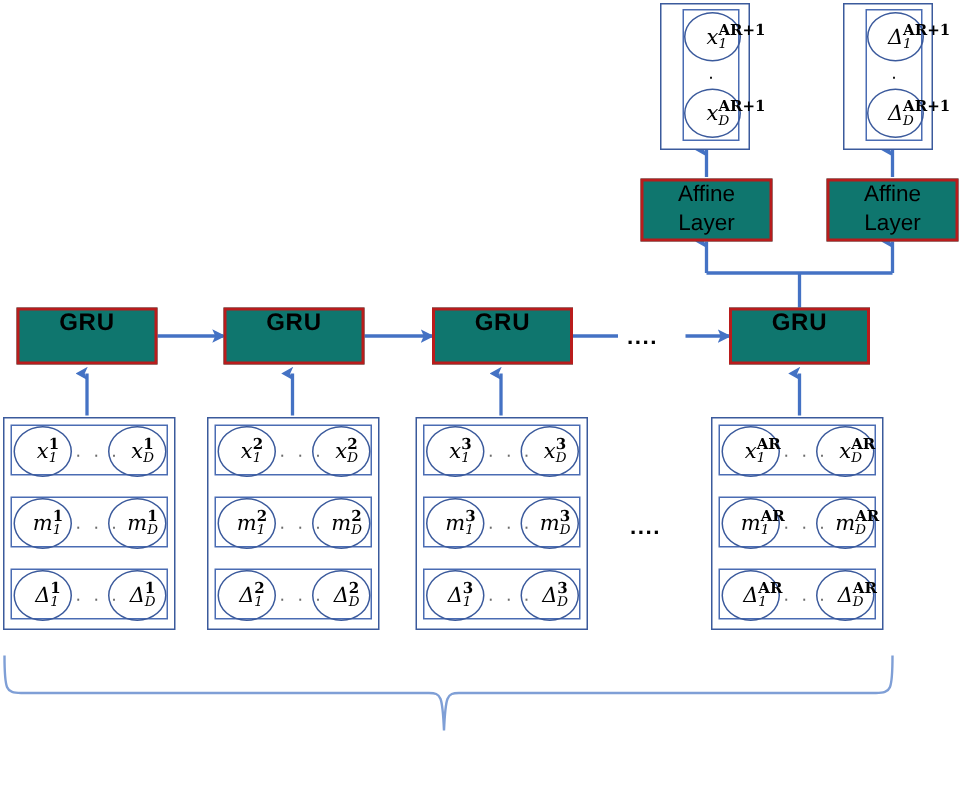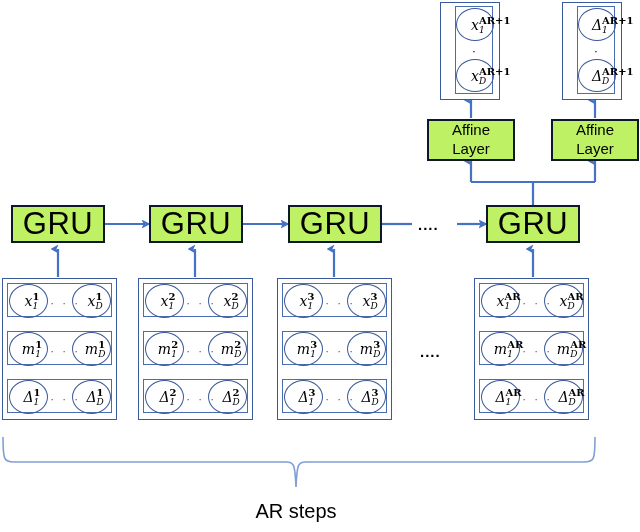--- a/index.html
+++ b/index.html
@@ -18,40 +18,40 @@
   #canvas {
     position: absolute;
     left: 0; top: 0;
     width: 640px;
     height: 532px;
   }
   .abs { position: absolute; box-sizing: border-box; }
 
   
   .box {
-    border: 2px solid #0f172a;
-    background: #bef264;
+    border: 2px solid #b91c1c;
+    background: #0f766e;
   }
   .box-thin {
     border: 1.5px solid #4a6cb3;
     background: #ffffff;
   }
   .box-outer {
     border: 1.5px solid #3b5a9c;
     background: #ffffff;
   }
 
   
   .gru {
     display: flex;
-    align-items: center;
     justify-content: center;
-    font-size: 31px;
+    font-size: 16px;
     letter-spacing: 0.5px;
     color: #000;
+    font-weight: bold;
   }
 
   
   .affine {
     display: flex;
     flex-direction: column;
     align-items: center;
     justify-content: center;
     font-size: 15px;
     line-height: 1.25;
@@ -322,15 +322,14 @@
 
   <div class="abs box-thin" style="left:479px; top:379px; width:105px; height:34px;"></div>
   <div class="node" style="left:481px; top:380px; width:37px; height:32px;">
     <span class="lbl"><span class="wrap"><span>Δ</span><span class="sub">1</span><span class="sup">AR</span></span></span>
   </div>
   <div class="hdots" style="left:522px; top:392px;">· · ·</div>
   <div class="node" style="left:544px; top:380px; width:37px; height:32px;">
     <span class="lbl"><span class="wrap"><span>Δ</span><span class="sub">D</span><span class="sup">AR</span></span></span>
   </div>
 
-  <div class="caption" style="left:196px; top:500px; width:200px;">AR steps</div>
 
 </div>
 
 </body></html>

